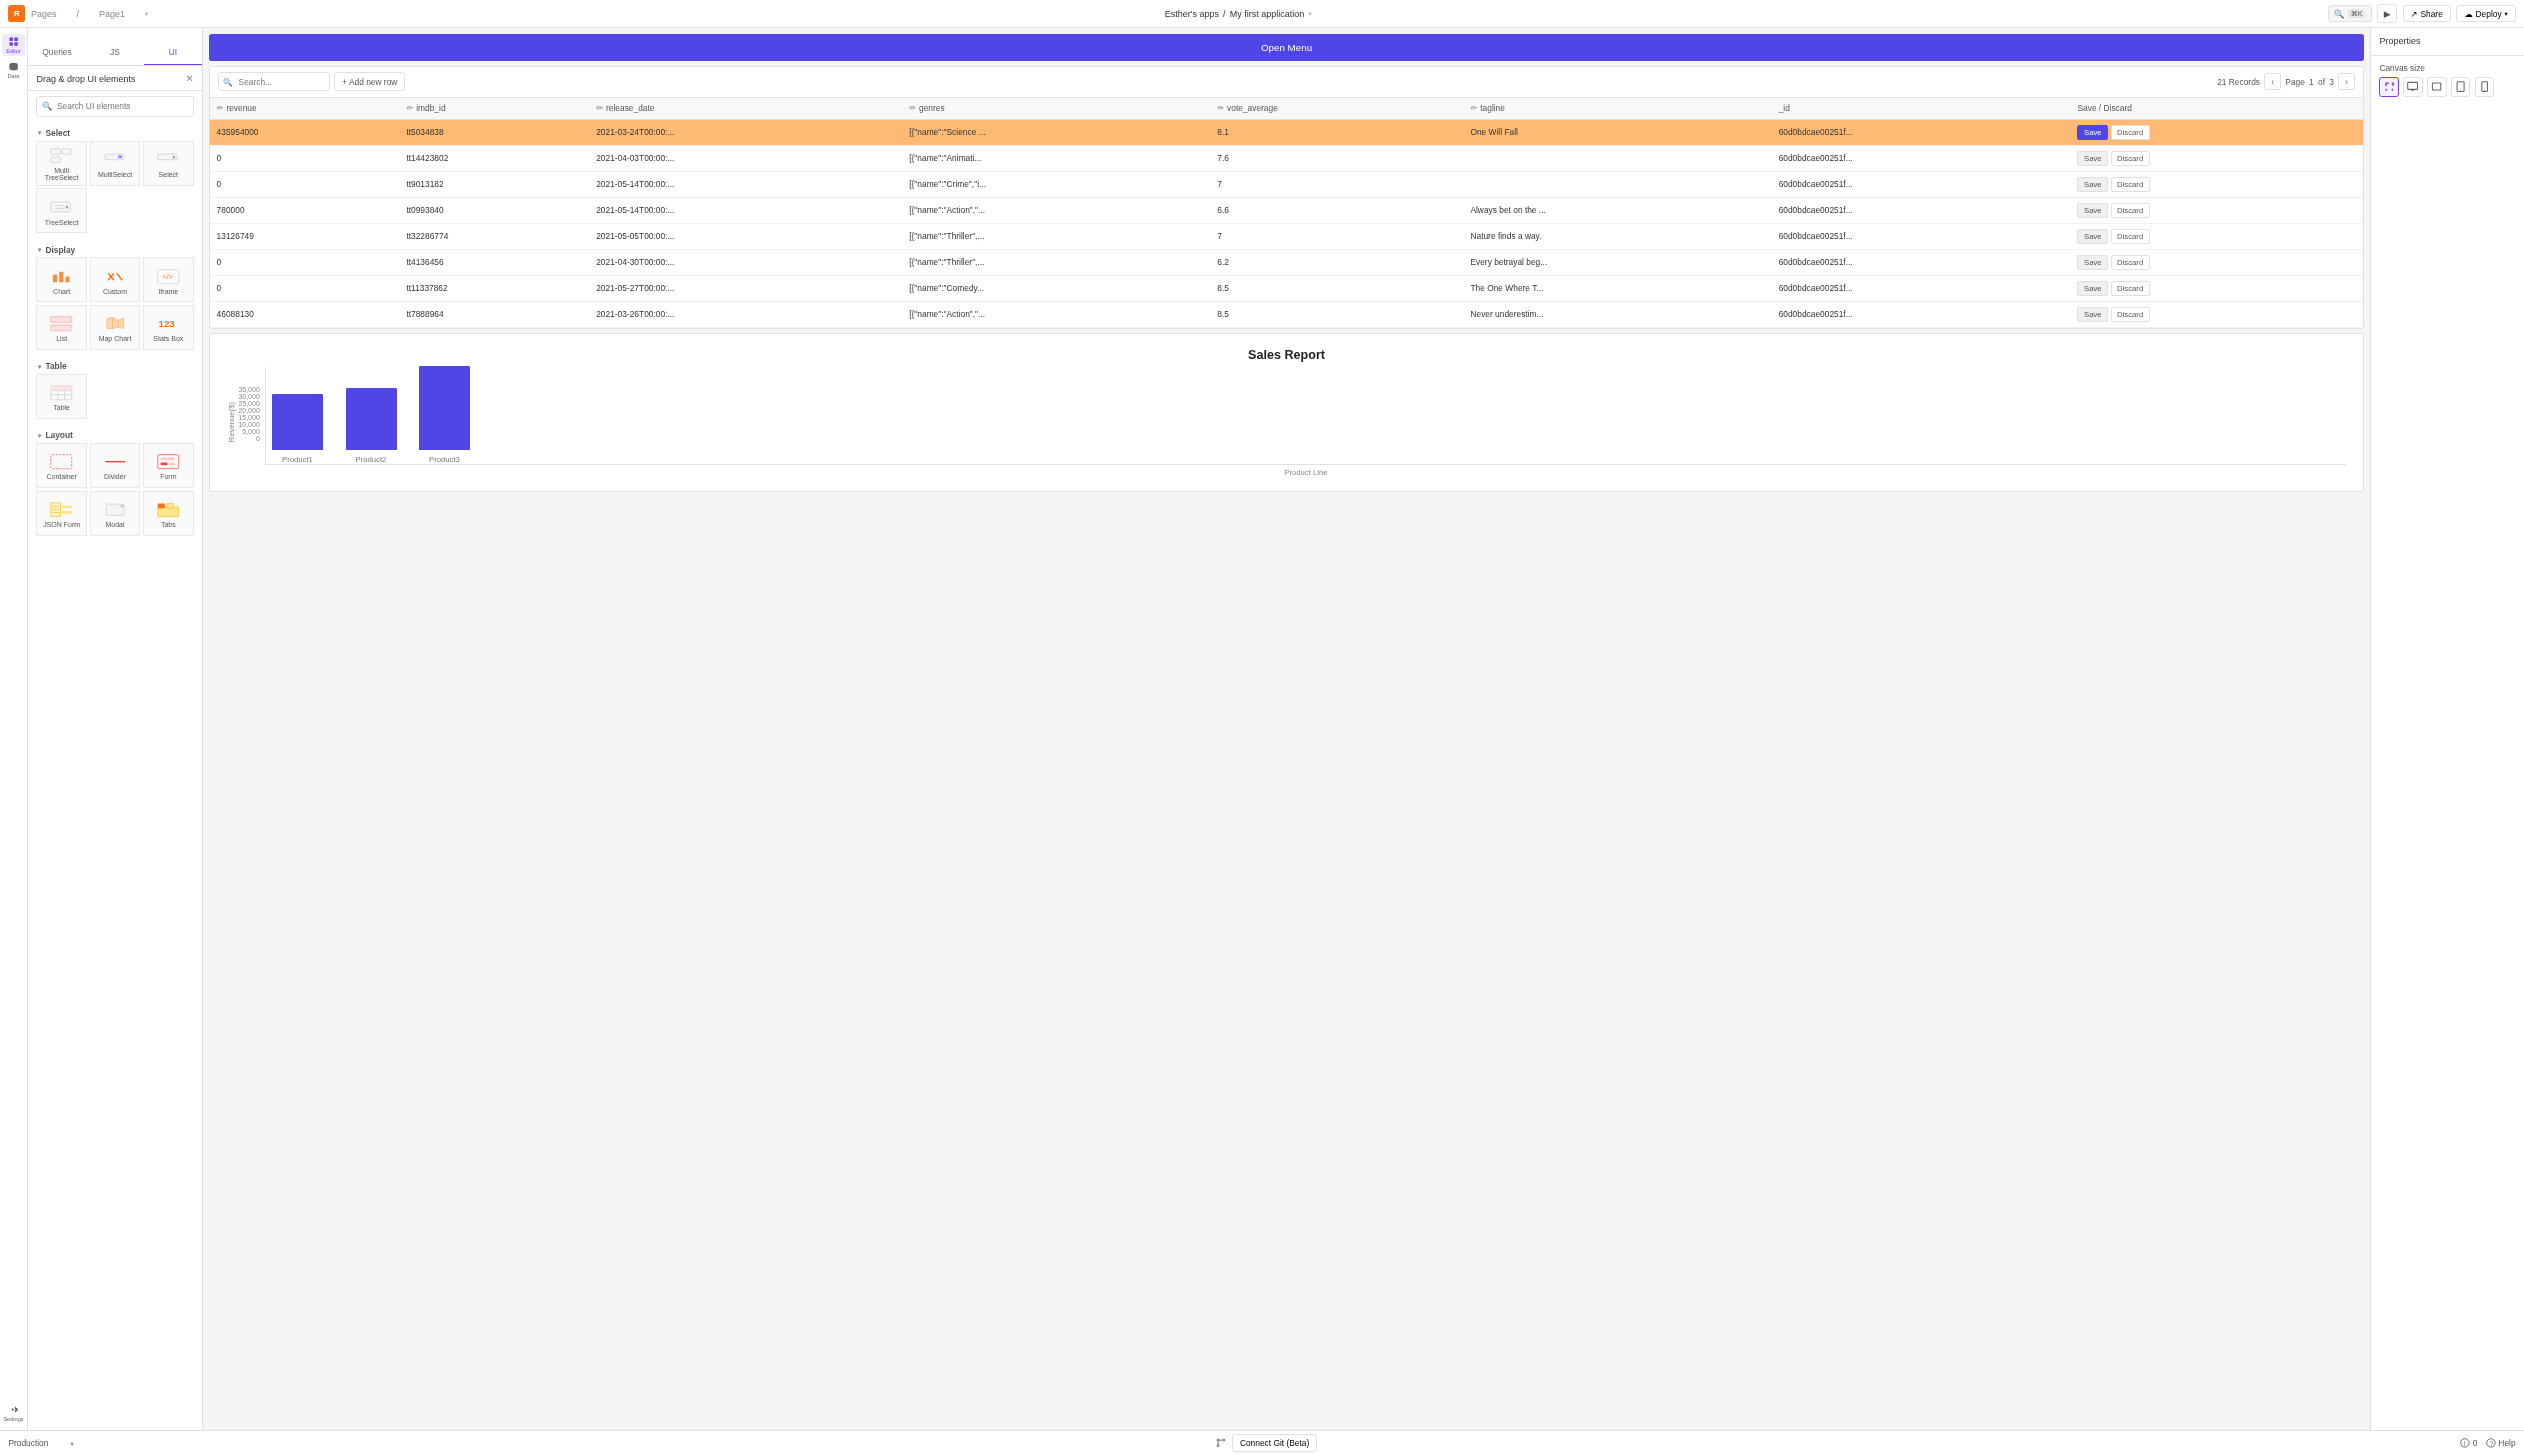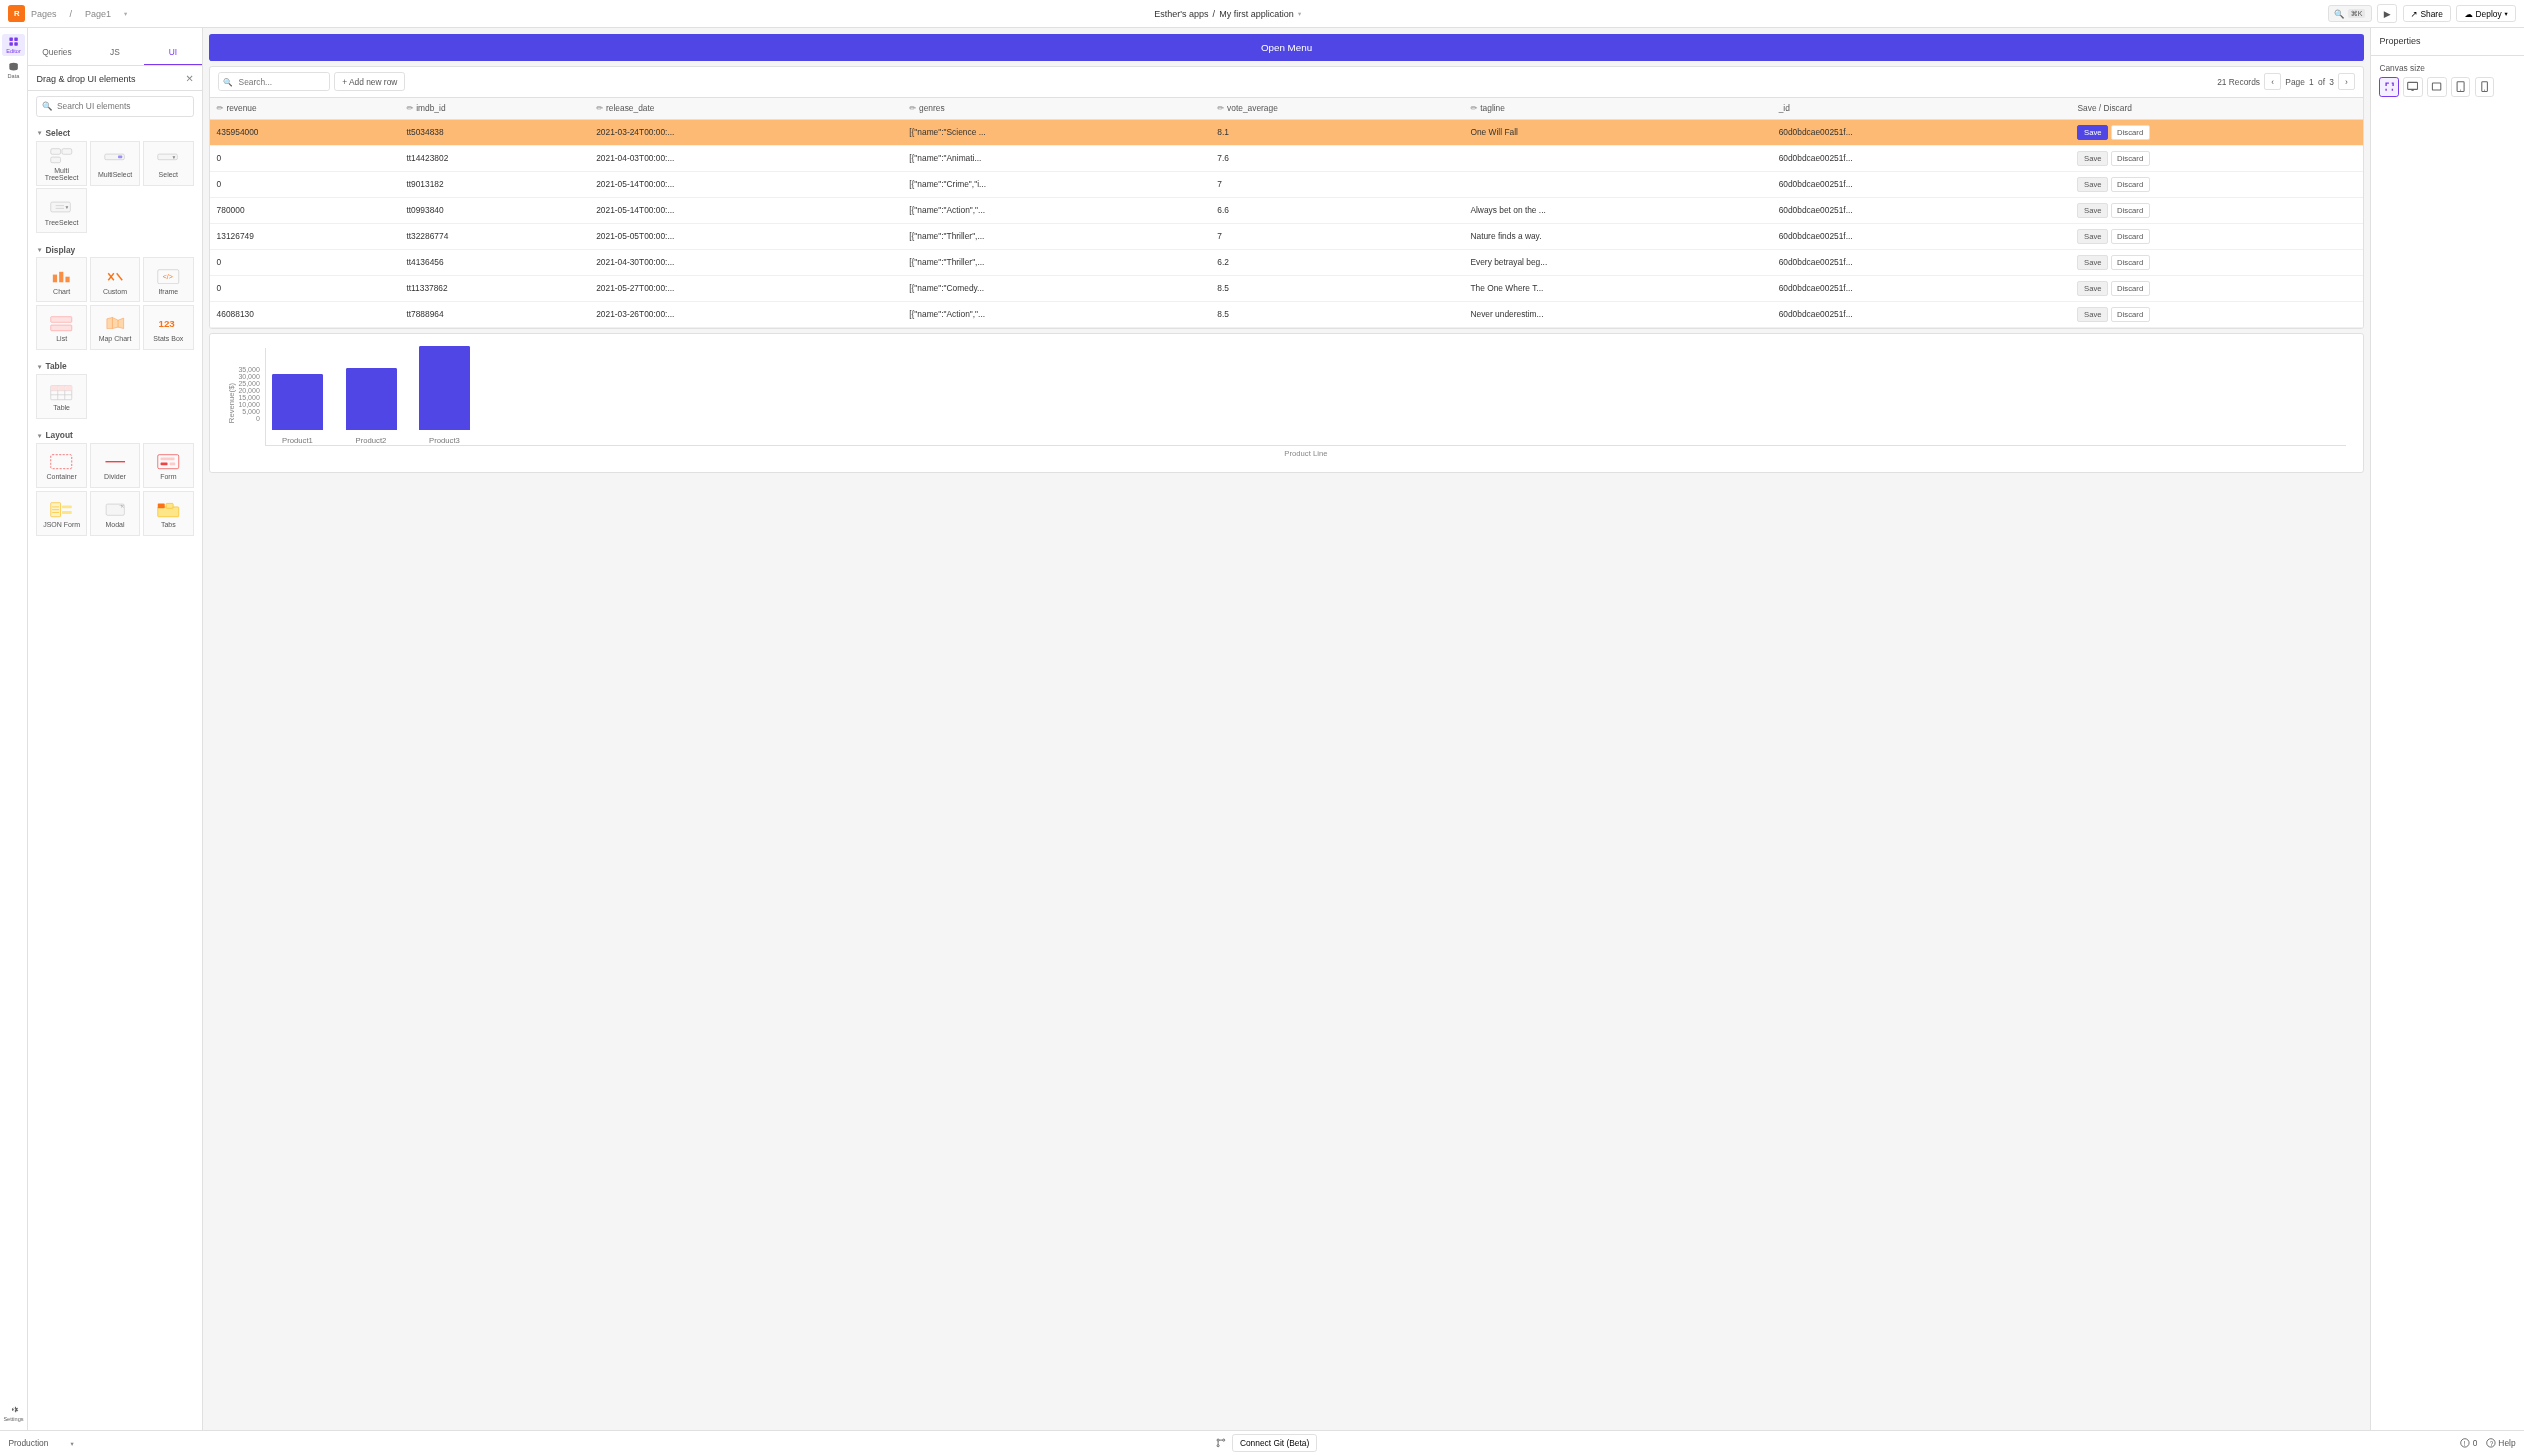--- a/index.html
+++ b/index.html
@@ -2,21 +2,21 @@
 <html style="font-size:11.2px"><head>
   <meta charset="utf-8">
   <style>
     * { box-sizing: border-box; margin: 0; padding: 0; }
     body { font-family: -apple-system, BlinkMacSystemFont, 'Segoe UI', sans-serif; font-size: 9px; background: #f0f0f0; display: flex; flex-direction: column; height: 100vh; overflow: hidden; }
 
     
     .top-bar { height: 28px; background: #fff; border-bottom: 0.7px solid #e0e0e0; display: flex; align-items: center; justify-content: space-between; padding: 0 8.4px; flex-shrink: 0; }
     .top-bar-left { display: flex; align-items: center; gap: 5.6px; }
     .app-icon { width: 17px; height: 17px; background: #f97316; border-radius: 2.8px; display: flex; align-items: center; justify-content: center; color: white; font-weight: bold; font-size: 7.7px; }
-    .breadcrumb { display: flex; align-items: center; gap: 13px; font-size: 9px; color: #333; }
+    .breadcrumb { display: flex; align-items: center; gap: 20px; font-size: 9px; color: #333; }
     .breadcrumb span { color: #888; }
     .top-bar-center { display: flex; align-items: center; gap: 4.2px; font-size: 9px; color: #333; }
     .top-bar-right { display: flex; align-items: center; gap: 5.6px; }
     .btn-search { display: flex; align-items: center; gap: 2.8px; background: #f5f5f5; border: 0.7px solid #e0e0e0; border-radius: 2.8px; padding: 2.8px 5.6px; font-size: 8.4px; color: #555; cursor: pointer; }
     .kbd { background: #e8e8e8; border-radius: 2.1px; padding: 0.7px 2.8px; font-size: 7px; }
     .btn-play { width: 19.6px; height: 19.6px; background: #fff; border: 0.7px solid #e0e0e0; border-radius: 2.8px; display: flex; align-items: center; justify-content: center; cursor: pointer; color: #555; }
     .btn-share { display: flex; align-items: center; gap: 2.8px; background: #fff; border: 0.7px solid #e0e0e0; border-radius: 2.8px; padding: 2.8px 7px; font-size: 8.4px; cursor: pointer; }
     .btn-deploy { display: flex; align-items: center; gap: 2.8px; background: #fff; border: 0.7px solid #e0e0e0; border-radius: 2.8px; padding: 2.8px 7px; font-size: 8.4px; cursor: pointer; }
 
     
@@ -518,20 +518,21 @@
                   <td>60d0bdcae00251f...</td>
                   <td><button class="save-btn">Save</button> <button class="discard-btn">Discard</button></td>
                 </tr>
               </tbody>
           </table>
         </div>
       </div>
 
       
       <div class="chart-container">
+        <div class="chart-title">Sales Report</div>
         <div class="chart-inner">
           <div style="display:flex;flex-direction:row;align-items:center">
             <span class="y-axis-label">Revenue($)</span>
             <div class="y-axis" id="y-axis-labels">
                 <span class="y-label">35,000</span>
                 <span class="y-label">30,000</span>
                 <span class="y-label">25,000</span>
                 <span class="y-label">20,000</span>
                 <span class="y-label">15,000</span>
                 <span class="y-label">10,000</span>

